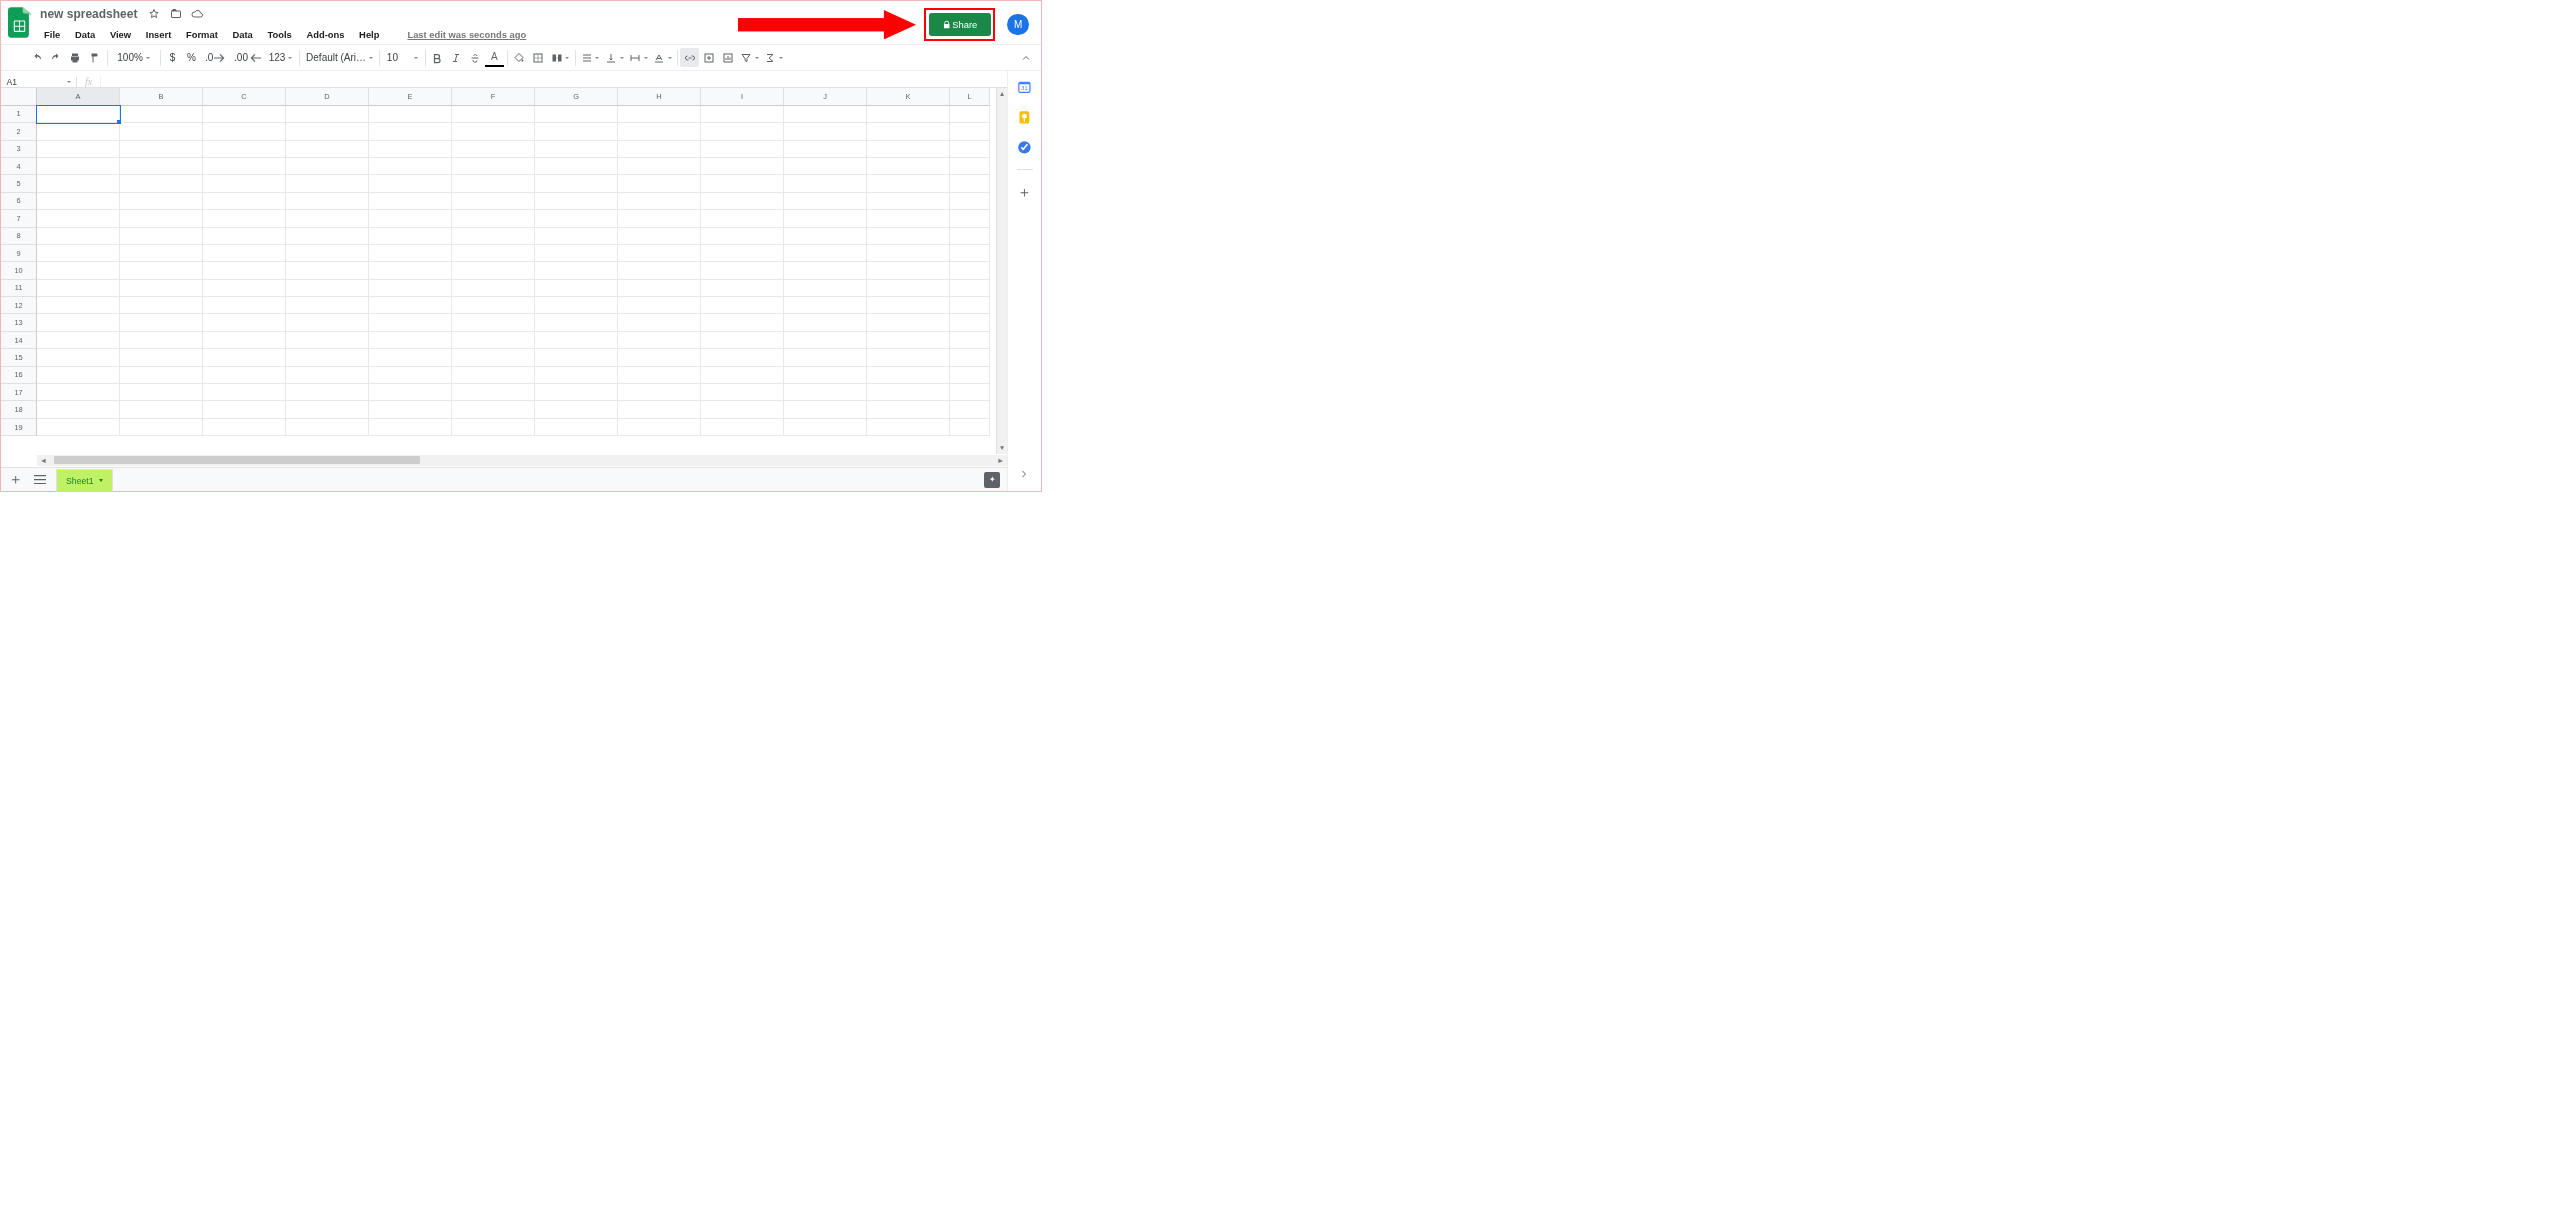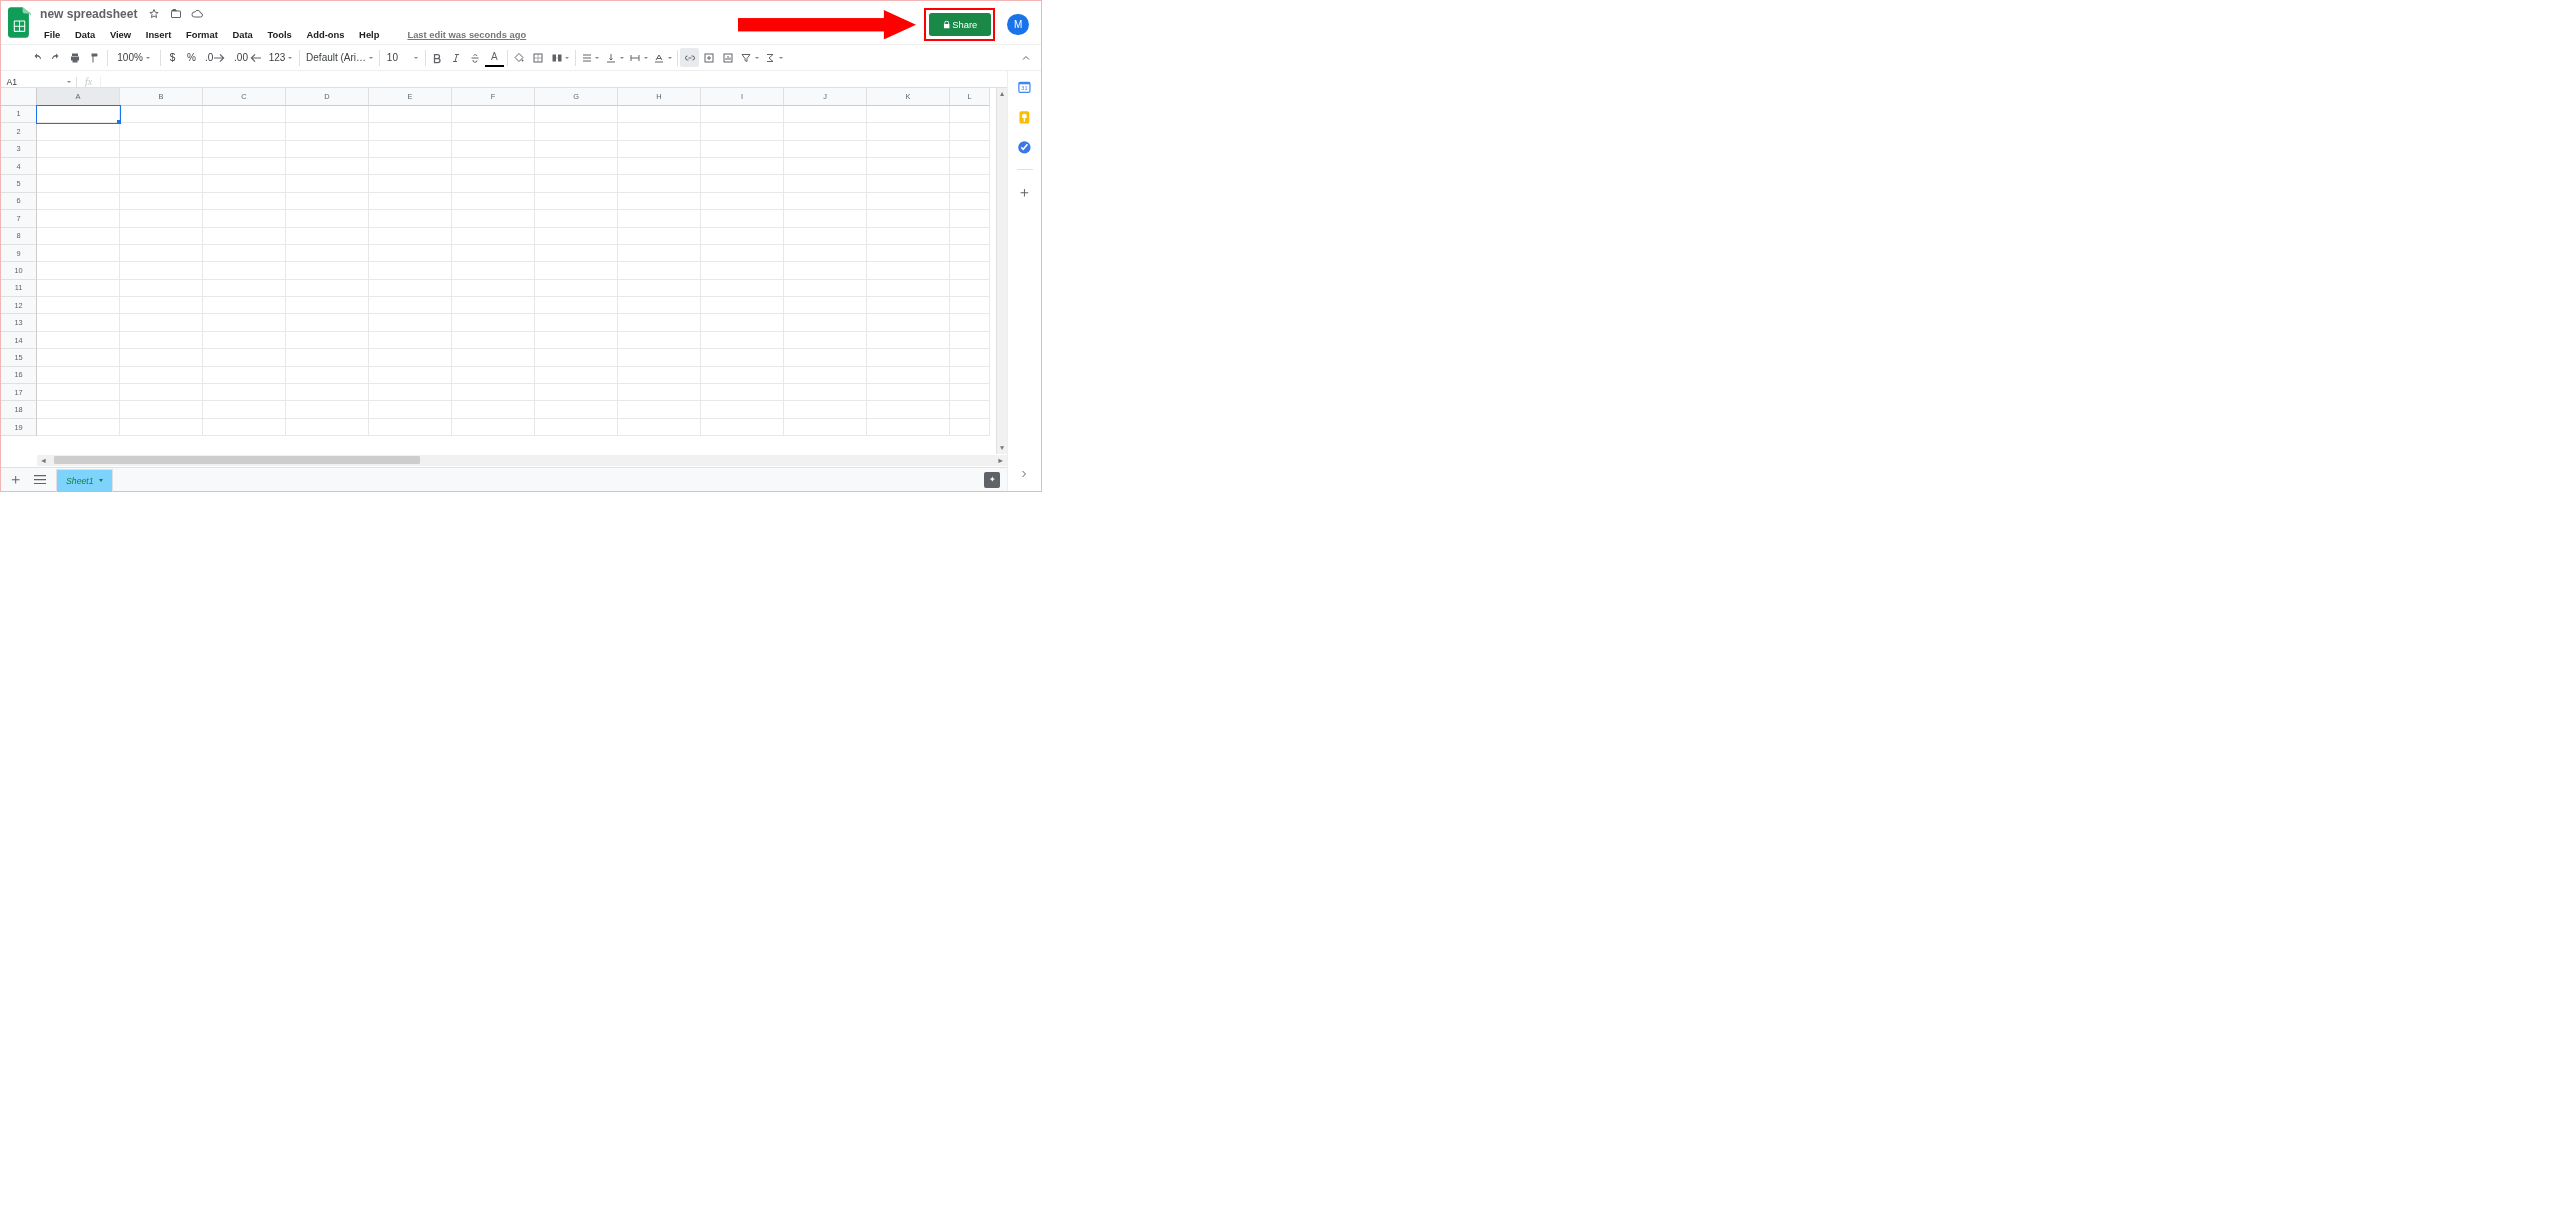--- a/index.html
+++ b/index.html
@@ -54,21 +54,21 @@
   .selected-cell::after{content:""; position:absolute; right:-2px; bottom:-2px; width:4px; height:4px; background:#1a73e8;}
   .vscroll { width:10.7px; background:#f1f1f1; border-left:0.7px solid #e0e0e0; position:absolute; right:0; top:0; bottom:0; display:flex; flex-direction:column; justify-content:space-between; align-items:center; padding:1.3px 0;}
   .vscroll .arrow {font-size:6.7px; color:#777; height:8px;}
   .hscroll-row { height:13.4px; display:flex; align-items:center; padding-left:36px;}
   .hscroll { flex:1; height:10.7px; background:#f1f1f1; display:flex; align-items:center; justify-content:space-between; padding:0 2.7px;}
   .hscroll .thumb { height:8px; background:#cdcdcd; width:38%; margin-left:6.7px; border-radius:1.3px;}
   .hscroll .arrow {font-size:7.4px; color:#777;}
   
   .tabbar { height:24px; border-top:0.7px solid #e0e0e0; background:#f8f9fa; display:flex; align-items:center; padding:0 6.7px; gap:8px;}
   .tabbar .ibtn {width:16px; height:16px; display:flex; align-items:center; justify-content:center; color:#5f6368;}
-  .sheet-tab { background:#7dd3fc; border:0.7px solid #e0e0e0; border-bottom:none; height:23px; margin-top:1.3px; padding:0 9.4px; display:flex; align-items:center; gap:5.4px; color:#188038; font-weight:500; font-size:8.7px;font-style:italic;}
+  .sheet-tab { background:#bef264; border:0.7px solid #e0e0e0; border-bottom:none; height:23px; margin-top:1.3px; padding:0 9.4px; display:flex; align-items:center; gap:5.4px; color:#188038; font-weight:500; font-size:8.7px;}
   .sheet-tab .tri {border-left:2.7px solid transparent; border-right:2.7px solid transparent; border-top:3.4px solid #188038;}
   .tabbar-spacer {flex:1;}
   .explore {width:16px; height:16px; background:#5f6368; border-radius:2px; color:#fff; font-size:8px; display:flex; align-items:center; justify-content:center;}
   
   .sidepanel { width:34px; border-left:0.7px solid #eee; display:flex; flex-direction:column; align-items:center; padding-top:9.4px; gap:14.8px;}
   .sidepanel .sp {width:14.8px; height:14.8px; display:flex; align-items:center; justify-content:center;}
   .sidepanel .divider {width:16px; height:0.7px; background:#e0e0e0;}
   .sidepanel .plus{font-size:14.8px; color:#5f6368; font-weight:300;}
 </style>
 </head>

